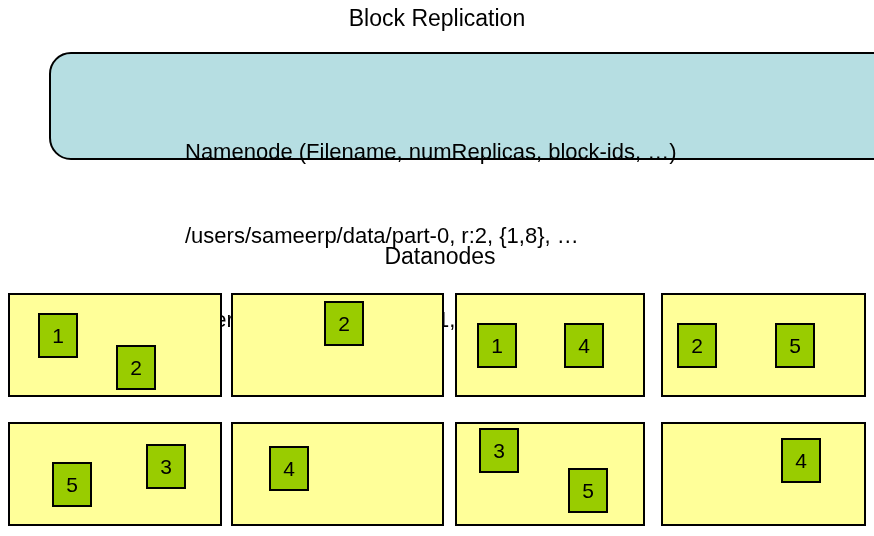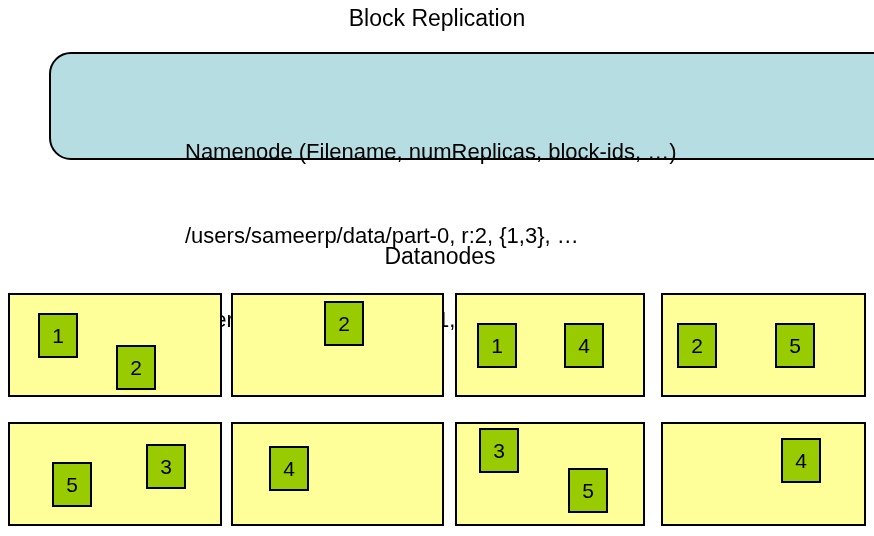--- a/index.html
+++ b/index.html
@@ -90,21 +90,21 @@
   }
 </style>
 </head>
 <body>
 
 <div id="diagram-title">Block Replication</div>
 
 <div id="namenode-panel">
   <div id="namenode-lines">
     <div>Namenode (Filename, numReplicas, block-ids, …)</div>
-    <div>/users/sameerp/data/part-0, r:2, {1,3}, …</div>
+    <div>/users/sameerp/data/part-0, r:2, {1,8}, …</div>
     <div>/users/sameerp/data/part-1, r:3, {2,4,5}, …</div>
   </div>
 </div>
 
 <div id="datanodes-label">Datanodes</div>
 
 <div id="datanode-layer">
     <div class="datanode" style="left: 8px; top: 293px; width: 214px; height: 104px;">
       <div class="block" style="left: 28px; top: 18px; width: 40px; height: 45px;">1</div>
       <div class="block" style="left: 106px; top: 50px; width: 40px; height: 45px;">2</div>

